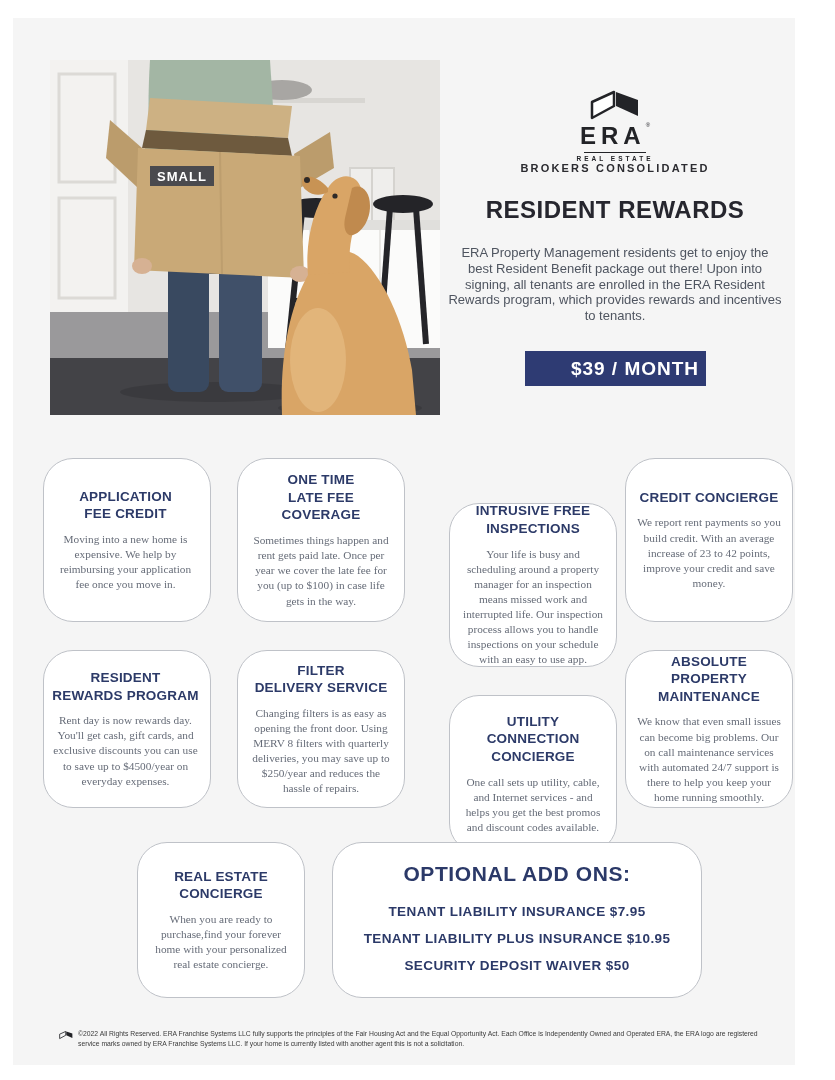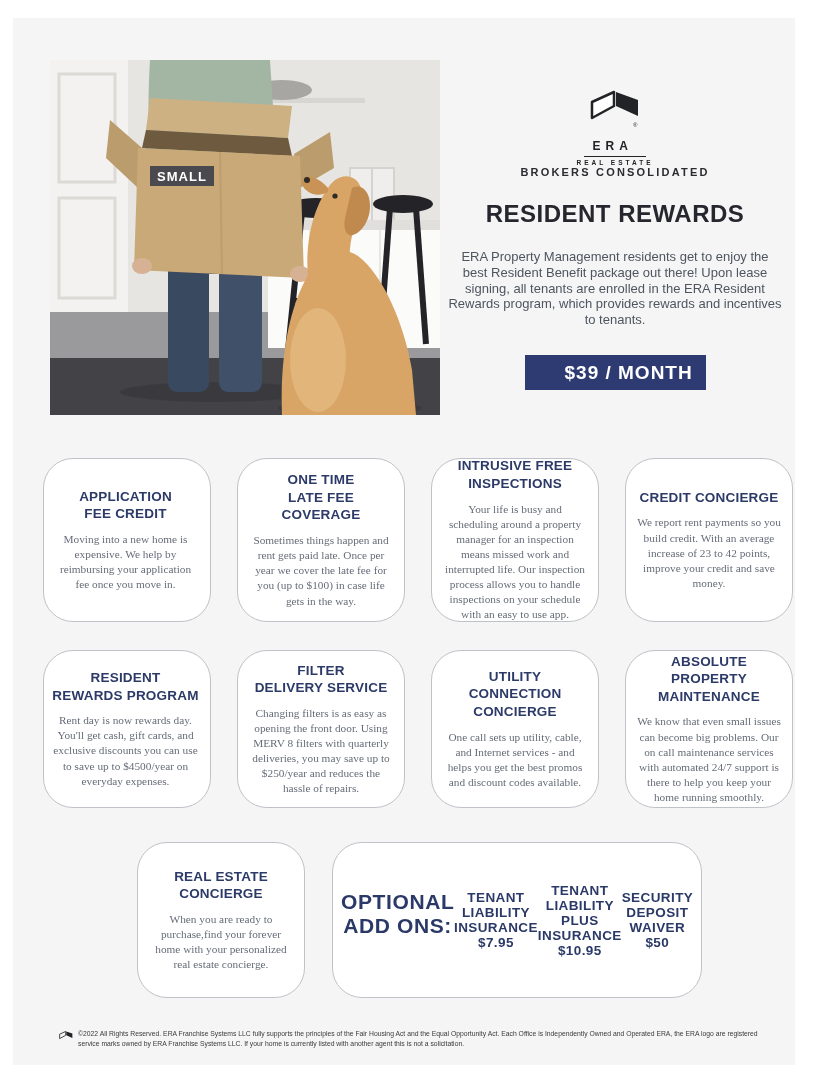--- a/index.html
+++ b/index.html
@@ -20,58 +20,58 @@
     position: absolute; left: 37px; top: 42px;
     width: 390px; height: 355px; overflow: hidden; background: #e7e5e2;
   }
   .photo svg { display: block; }
   
   .hero-right {
     position: absolute; left: 435px; top: 72px; width: 334px;
     text-align: center; color: #26262c;
   }
   .logo-icon { display: block; margin: 0 auto 2px auto; }
-  .logo-era { font-size: 12px; font-weight: bold; letter-spacing: 5px; color: #222327; position: relative; display: inline-block; margin-top: 17px; }
+  .logo-era { font-size: 24px; font-weight: bold; letter-spacing: 5px; color: #222327; position: relative; display: inline-block; }
   .logo-reg { font-size: 6px; vertical-align: top; }
   .logo-rule { width: 62px; height: 1px; background: #222327; margin: 2px auto 2px auto; }
   .logo-realestate { font-size: 6.5px; letter-spacing: 3px; color: #222327; font-weight: bold; }
   .brand-name { font-size: 11px; letter-spacing: 2.2px; color: #2b2b30; font-weight: bold; }
   .hero-title { margin-top: 22px; font-size: 24px; font-weight: bold; letter-spacing: 0.5px; color: #26262e; }
   .hero-desc { margin-top: 21px; font-size: 13px; line-height: 15.8px; color: #4f5560; }
   .price-badge {
     display: inline-block; margin-top: 27px;
     width: 181px; height: 35px; line-height: 35px;
     background: #2e3b73; color: #ffffff;
     font-size: 19px; font-weight: bold; letter-spacing: 1px;
-    text-align: left;
+    text-align: center;
     padding-left: 40px;
   }
   
   .card {
     position: absolute; width: 168px; height: 162px;
     background: #ffffff; border: 1px solid #bfc2c8; border-radius: 30px;
     display: flex; flex-direction: column; justify-content: center; align-items: center;
     padding: 8px 11px; text-align: center;
   }
   .card-title {
     color: #2c3a68; font-weight: bold; font-size: 13.5px;
     line-height: 1.3; white-space: pre-line; letter-spacing: 0.2px;
     margin-bottom: 9px;
   }
   .card-body { color: #666c78; font-size: 11.3px; line-height: 1.34; font-family: Liberation Serif, serif; }
   .r1 { top: 440px; height: 164px; }
   .r2 { top: 632px; height: 158px; }
   .r3 { top: 824px; height: 156px; }
-  .c1 { left: 30px; padding-left: 8px; }  .c2 { left: 224px; }  .c3 { left: 418px; }  .c4 { left: 612px; }
+  .c1 { left: 30px; padding-left: 8px; }  .c2 { left: 224px; }  .c3 { left: 436px; margin-top: 45px; }  .c4 { left: 612px; }
   .c9 { left: 124px; }
   
   .addons {
     position: absolute; left: 319px; top: 824px; width: 370px; height: 156px;
     background: #ffffff; border: 1px solid #bfc2c8; border-radius: 30px;
-    display: flex; flex-direction: row; justify-content: center; align-items: center;
+    display: flex; flex-direction: column; justify-content: center; align-items: center;
     text-align: center; padding: 6px 14px;
   }
   .addons-title { font-size: 21px; font-weight: bold; color: #2b3968; letter-spacing: 0.6px; margin-bottom: 12px; }
   .addon-item { font-size: 13.5px; font-weight: bold; color: #2b3968; letter-spacing: 0.4px; margin: 6px 0; }
   
   .footer-icon { position: absolute; left: 45px; top: 1011px; }
   .disclaimer {
     position: absolute; left: 65px; top: 1011px; width: 706px;
     font-size: 6.8px; line-height: 1.5; color: #3a3a3a;
   }
@@ -156,21 +156,21 @@
       <polygon points="6,12 28,2 28,16 6,28" fill="#ffffff" stroke="#222327" stroke-width="2.5" stroke-linejoin="round"></polygon>
       <polygon points="30,2 52,10 52,26 30,16" fill="#222327"></polygon>
     </svg>
     <div>
       <span class="logo-era">ERA</span><span class="logo-reg">®</span>
     </div>
     <div class="logo-rule"></div>
     <div class="logo-realestate">REAL ESTATE</div>
     <div class="brand-name">BROKERS CONSOLIDATED</div>
     <h1 class="hero-title">RESIDENT REWARDS</h1>
-    <p class="hero-desc">ERA Property Management residents get to enjoy the best Resident Benefit package out there! Upon lease signing, all tenants are enrolled in the ERA Resident Rewards program, which provides rewards and incentives to tenants.</p>
+    <p class="hero-desc">ERA Property Management residents get to enjoy the best Resident Benefit package out there! Upon into signing, all tenants are enrolled in the ERA Resident Rewards program, which provides rewards and incentives to tenants.</p>
     <div class="price-badge">$39 / MONTH</div>
   </div>
 
   <div class="card r1 c1">
     <div class="card-title">APPLICATION
 FEE CREDIT</div>
     <div class="card-body">Moving into a new home is expensive. We help by reimbursing your application fee once you move in.</div>
   </div>
   <div class="card r1 c2">
     <div class="card-title">ONE TIME

